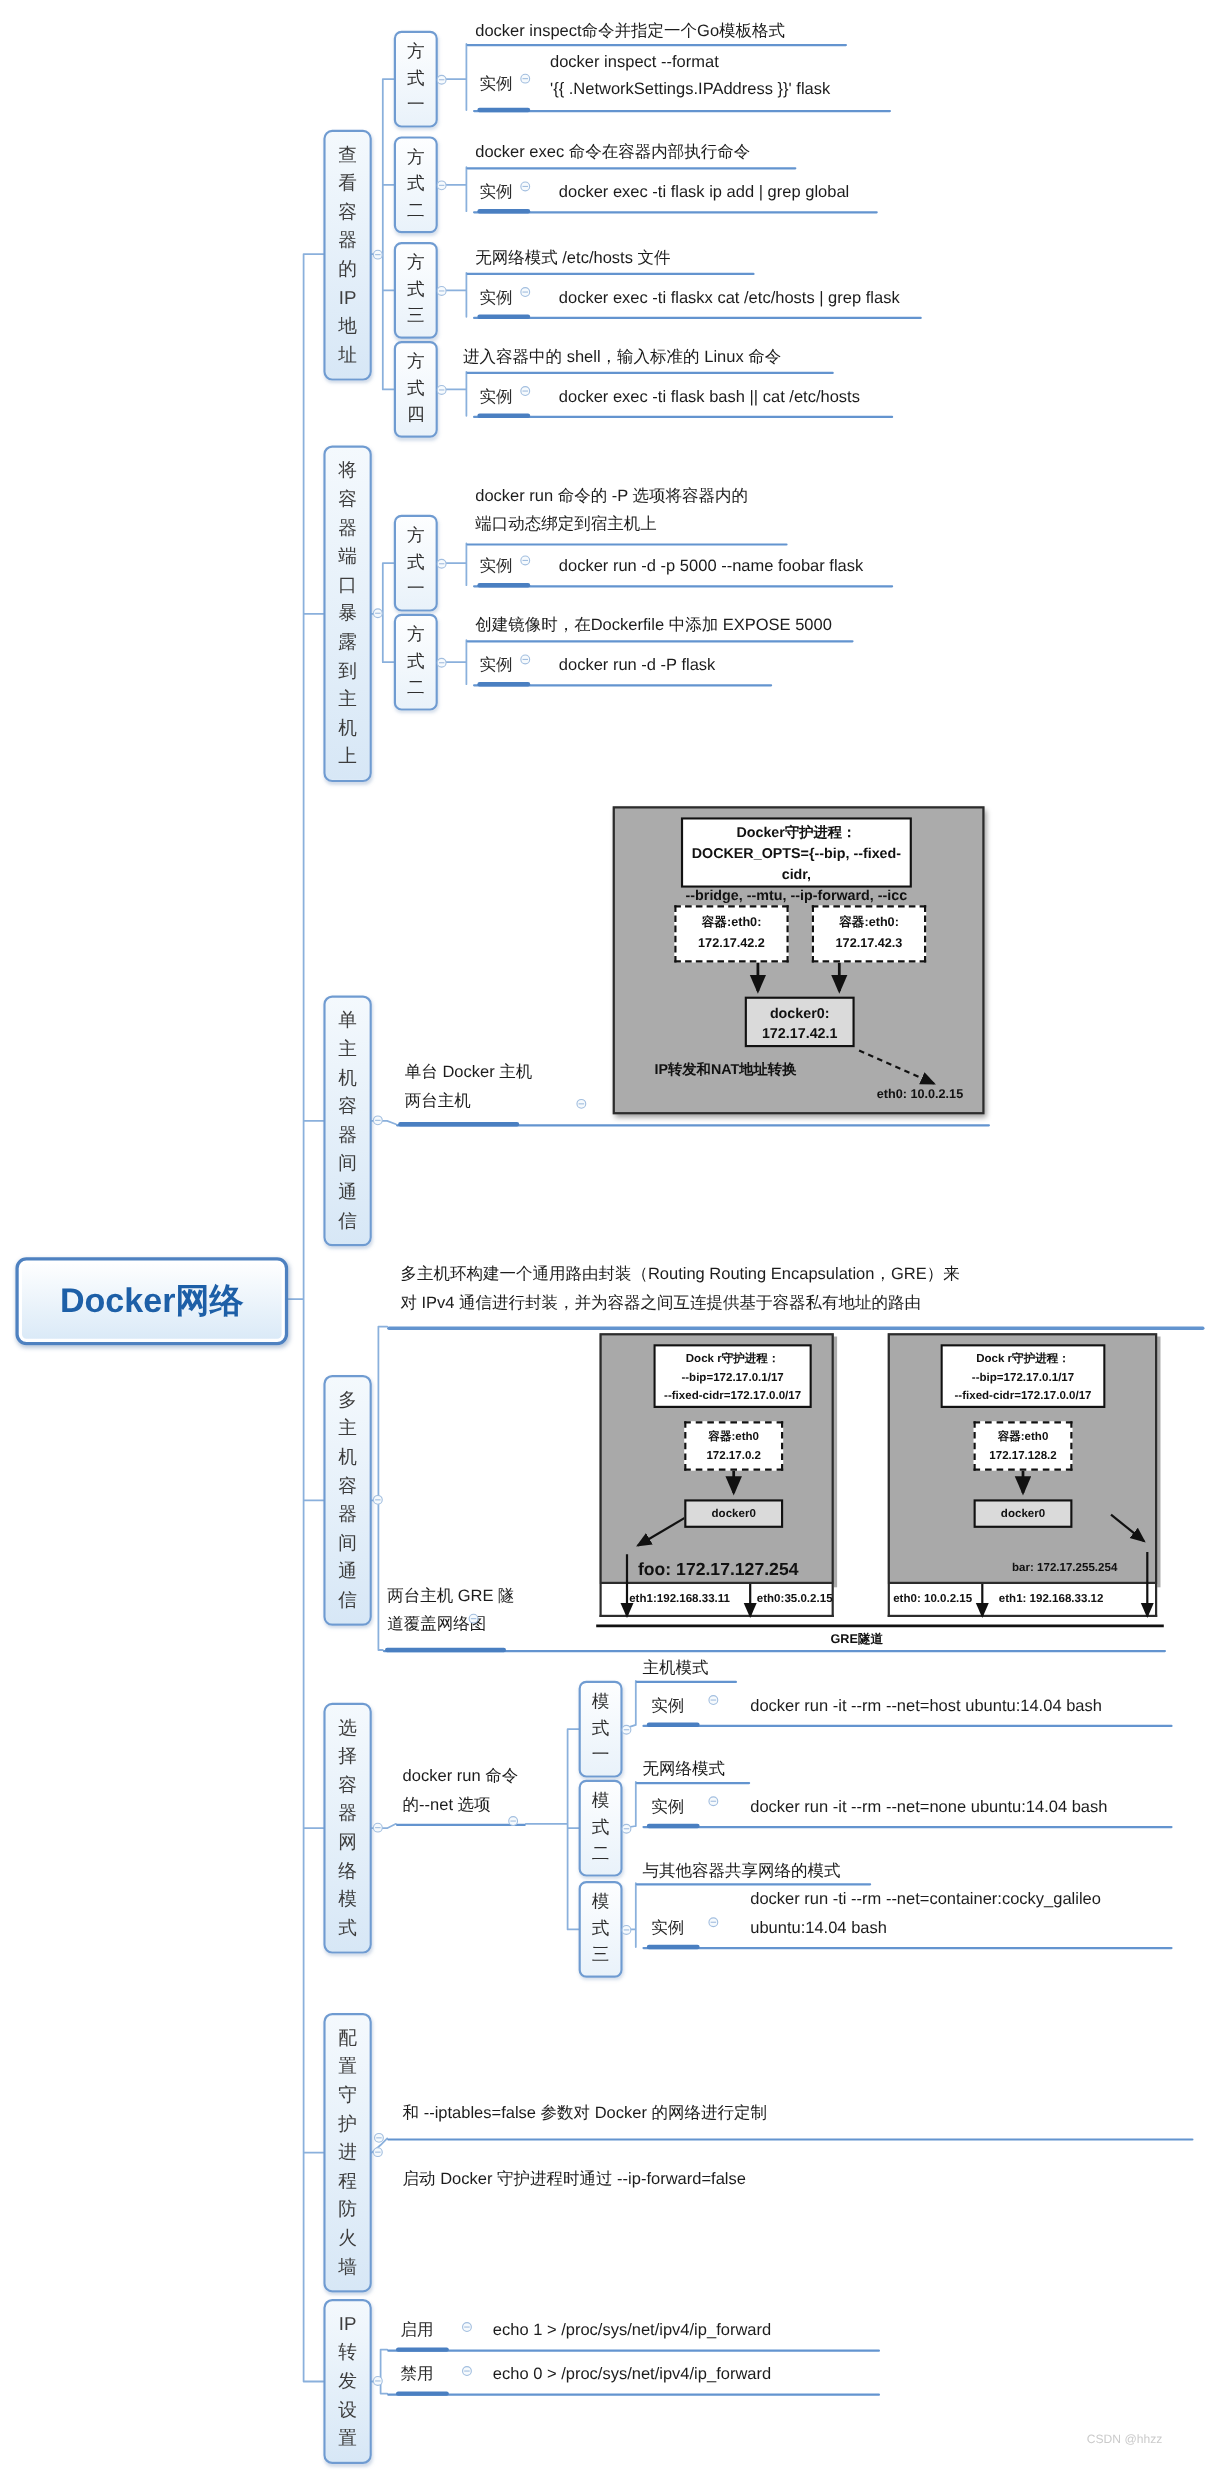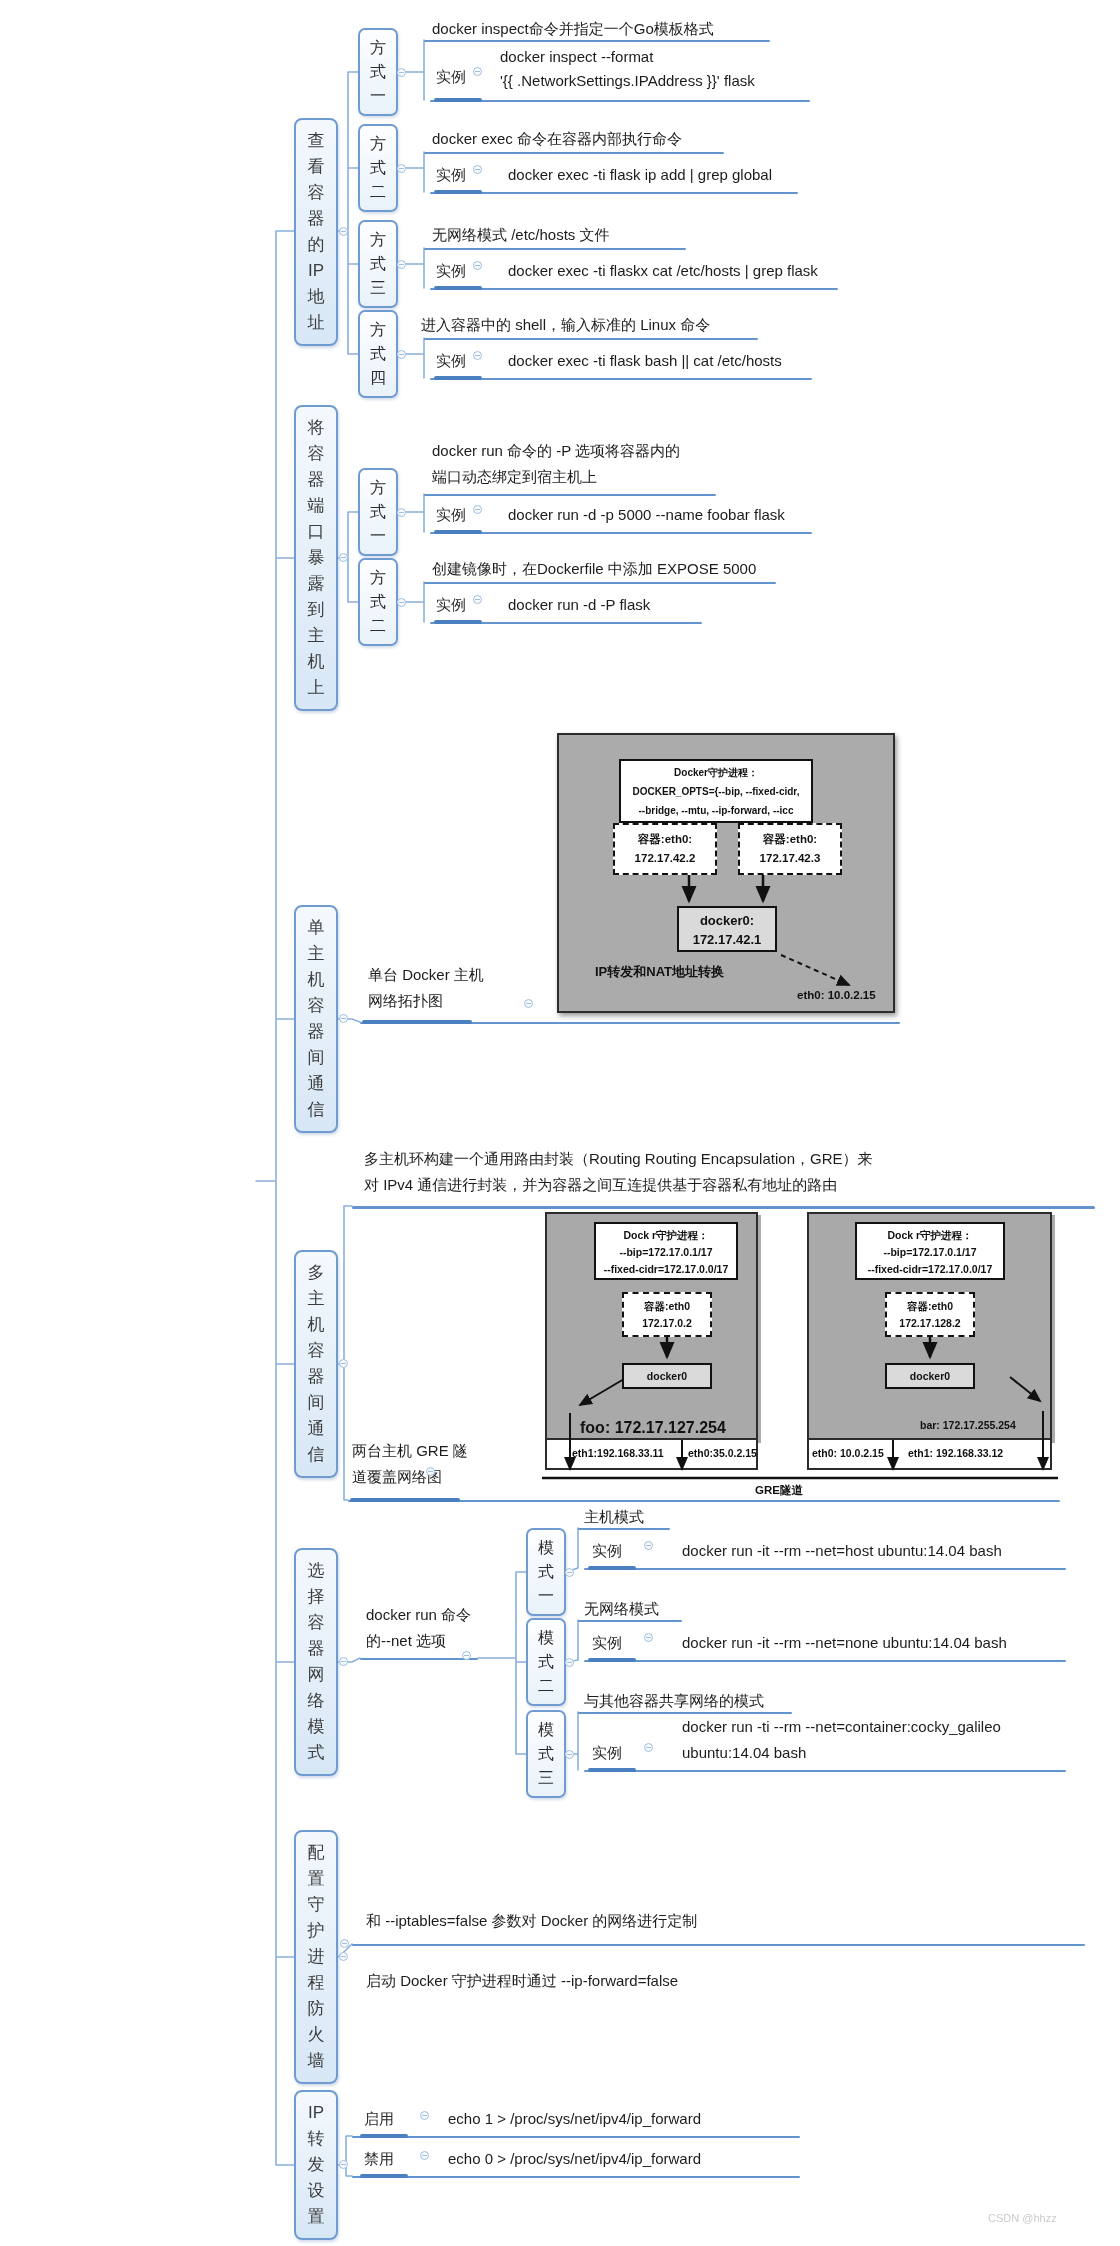--- a/index.html
+++ b/index.html
@@ -69,20 +69,21 @@
                M516,1572 H526 M516,1662 H526 M516,1754 H526"></path>
       <path d="M566,1572 L578,1568 M578,1528 V1568 M566,1662 L578,1660 M578,1620 V1660
                M566,1754 H578 M578,1712 V1770"></path>
 
       <path d="M338,1957 L346,1950 L352,1944"></path>
 
       <path d="M338,2165 H346 M346,2136 V2176 M346,2136 H352 M346,2176 H352"></path>
     </g>
   </svg>
 
+  <div class="root">Docker网络</div>
 
   <div>
     <div class="vbox" style="top:118px;height:228px">
         <div class="vchar">查</div>
         <div class="vchar">看</div>
         <div class="vchar">容</div>
         <div class="vchar">器</div>
         <div class="vchar">的</div>
         <div class="vchar">IP</div>
         <div class="vchar">地</div>
@@ -185,36 +186,36 @@
         <div class="vchar">单</div>
         <div class="vchar">主</div>
         <div class="vchar">机</div>
         <div class="vchar">容</div>
         <div class="vchar">器</div>
         <div class="vchar">间</div>
         <div class="vchar">通</div>
         <div class="vchar">信</div>
       </div>
     <div class="txt" style="left:368px;top:964px">单台 Docker 主机</div>
-    <div class="txt" style="left:368px;top:990px">网络拓扑图</div>
+    <div class="txt" style="left:368px;top:990px">两台主机</div>
     <div class="u" style="left:360px;top:1022px;width:540px"></div>
     <div class="ut" style="left:362px;top:1020px;width:110px"></div>
 
     <div class="dg1">
       <svg style="position:absolute;left:0;top:0;width:334px;height:276px">
         <defs>
           <marker id="ah1" markerWidth="8" markerHeight="8" refX="6" refY="3" orient="auto">
             <path d="M0,0 L7,3 L0,6 z" fill="#111"></path>
           </marker>
         </defs>
         <path d="M130,140 V166" stroke="#111" stroke-width="2.5" fill="none" marker-end="url(#ah1)"></path>
         <path d="M204,140 V166" stroke="#111" stroke-width="2.5" fill="none" marker-end="url(#ah1)"></path>
         <path d="M222,220 L290,250" stroke="#111" stroke-width="2" stroke-dasharray="5,4" fill="none" marker-end="url(#ah1)"></path>
       </svg>
-      <div class="dbox" style="left:60px;top:24px;width:194px;height:64px;font-size:10px;line-height:19px;padding-top:2px">
+      <div class="dbox" style="left:60px;top:8px;width:210px;height:64px;font-size:13px;line-height:19px;padding-top:2px">
         <div>Docker守护进程：</div>
         <div>DOCKER_OPTS={--bip, --fixed-cidr,</div>
         <div>--bridge, --mtu, --ip-forward, --icc</div>
       </div>
       <div class="dbox dashed" style="left:54px;top:88px;width:104px;height:52px;font-size:11.5px;line-height:19px;padding-top:5px">
         <div>容器:eth0:</div>
         <div>172.17.42.2</div>
       </div>
       <div class="dbox dashed" style="left:179px;top:88px;width:104px;height:52px;font-size:11.5px;line-height:19px;padding-top:5px">
         <div>容器:eth0:</div>

